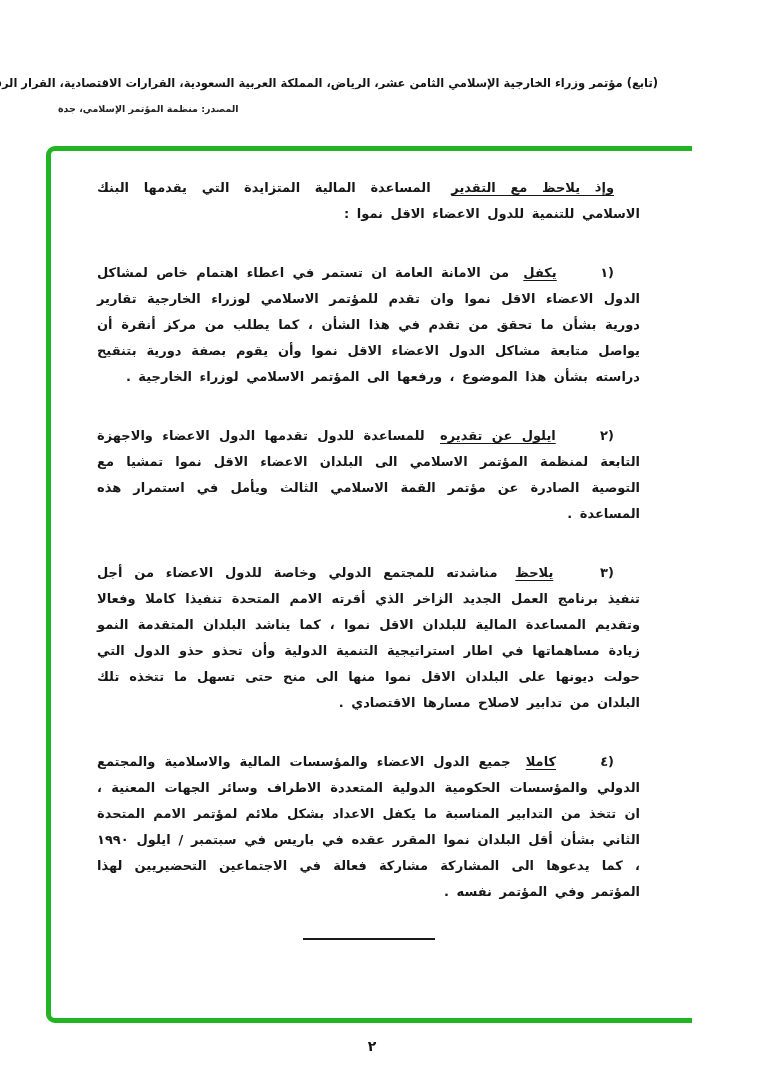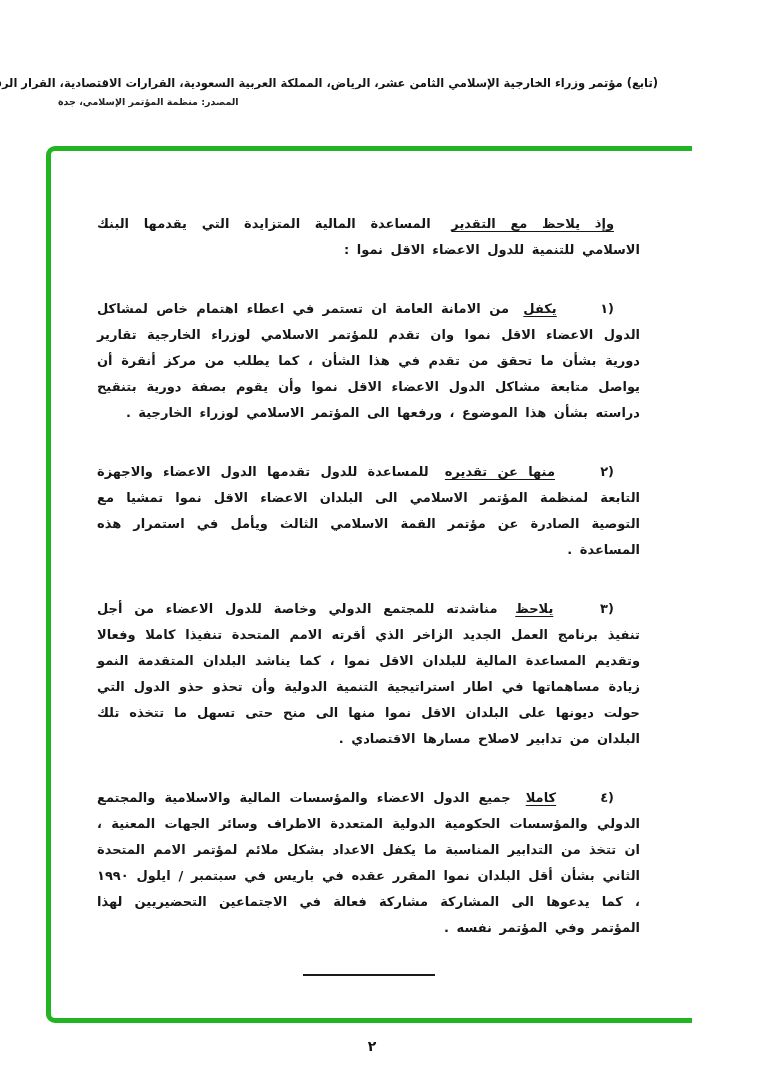--- a/index.html
+++ b/index.html
@@ -21,20 +21,21 @@
     padding: 0 34px;
     direction: rtl;
     text-align: right;
     font-size: 11.5px;
     font-weight: bold;
     color: #141414;
     letter-spacing: 0;
     white-space: nowrap;
   }
   .source-line-wrap {
+    margin-top: 7px;
     padding-left: 58px;
     text-align: left;
   }
   .source-line {
     display: inline-block;
     direction: rtl;
     font-size: 9.5px;
     font-weight: bold;
     color: #222222;
   }
@@ -45,21 +46,21 @@
     top: 146px;
     width: 677px;
     height: 877px;
     box-sizing: border-box;
     border: 5px solid #22b422;
     border-radius: 9px;
     background: #ffffff;
   }
   .content {
     direction: rtl;
-    padding: 60px 78px 0 46px;
+    padding: 24px 78px 0 46px;
     font-size: 13px;
     font-weight: bold;
     color: #171717;
     text-align: justify;
     line-height: 26px;
     word-spacing: 3px;
   }
   .para {
     margin: 0 0 33px 0;
     text-indent: 26px;
@@ -112,21 +113,21 @@
       </p>
 
       <p class="para">
         <span class="num" dir="ltr">١)</span>
         <span class="lead">يكفل</span>
         <span>من الامانة العامة ان تستمر في اعطاء اهتمام خاص لمشاكل الدول الاعضاء الاقل نموا وان تقدم للمؤتمر الاسلامي لوزراء الخارجية تقارير دورية بشأن ما تحقق من تقدم في هذا الشأن ، كما يطلب من مركز أنقرة أن يواصل متابعة مشاكل الدول الاعضاء الاقل نموا وأن يقوم بصفة دورية بتنقيح دراسته بشأن هذا الموضوع ، ورفعها الى المؤتمر الاسلامي لوزراء الخارجية .</span>
       </p>
 
       <p class="para">
         <span class="num" dir="ltr">٢)</span>
-        <span class="lead">منها عن تقديره</span>
+        <span class="lead">ايلول عن تقديره</span>
         <span>للمساعدة للدول تقدمها الدول الاعضاء والاجهزة التابعة لمنظمة المؤتمر الاسلامي الى البلدان الاعضاء الاقل نموا تمشيا مع التوصية الصادرة عن مؤتمر القمة الاسلامي الثالث ويأمل في استمرار هذه المساعدة .</span>
       </p>
 
       <p class="para">
         <span class="num" dir="ltr">٣)</span>
         <span class="lead">يلاحظ</span>
         <span>مناشدته للمجتمع الدولي وخاصة للدول الاعضاء من أجل تنفيذ برنامج العمل الجديد الزاخر الذي أقرته الامم المتحدة تنفيذا كاملا وفعالا وتقديم المساعدة المالية للبلدان الاقل نموا ، كما يناشد البلدان المتقدمة النمو زيادة مساهماتها في اطار استراتيجية التنمية الدولية وأن تحذو حذو الدول التي حولت ديونها على البلدان الاقل نموا منها الى منح حتى تسهل ما تتخذه تلك البلدان من تدابير لاصلاح مسارها الاقتصادي .</span>
       </p>
 
       <p class="para">

